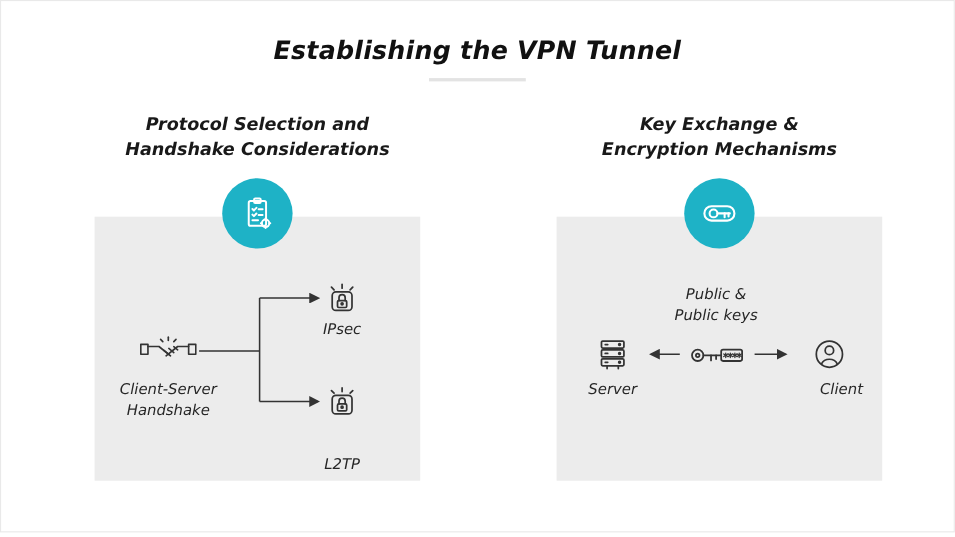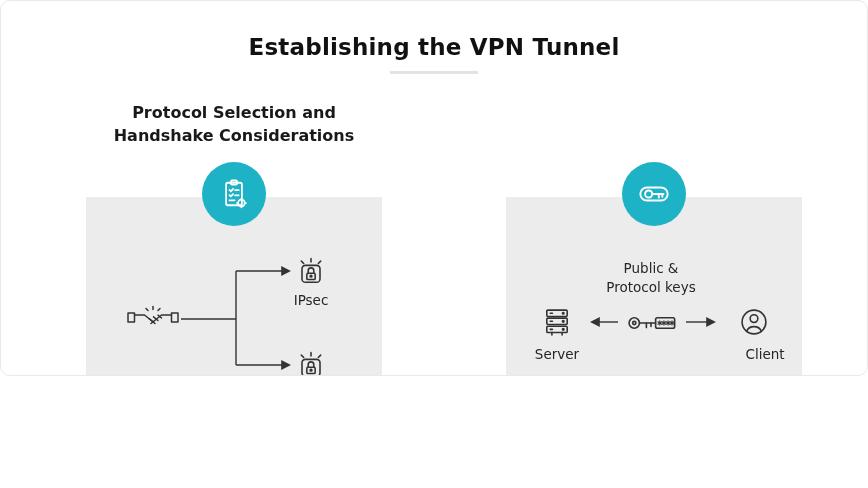--- a/index.html
+++ b/index.html
@@ -3,22 +3,22 @@
 <meta charset="utf-8">
 <style>
   :root{
     --accent:#1eb2c6;
     --panel:#ececec;
     --ink:#262626;
   }
   *{margin:0;padding:0;box-sizing:border-box;}
   body{background:#fff;font-family:"DejaVu Sans","Liberation Sans",sans-serif;}
   .stage{
-    position:relative;width:868px;height:376px;background:#fff;
-    border:1px solid #e9e9e9;border-radius:10px;overflow:hidden;
+    position:relative;width:868px;height:484px;background:#fff;
+    border:1px solid #e9e9e9;border-radius:0;overflow:hidden;font-style:italic;
   }
   .title{
     position:absolute;top:33px;left:0;width:100%;text-align:center;
     font-size:23px;font-weight:700;color:#111;letter-spacing:.2px;
   }
   .title-underline{
     position:absolute;top:70px;left:50%;transform:translateX(-50%);
     width:88px;height:3px;background:#e3e3e3;
   }
   .panel-heading{
@@ -101,20 +101,24 @@
         <path d="M44.5,14 L34.5,14 L24,22.5"></path>
         <line x1="22" y1="17.5" x2="26.5" y2="21.2"></line>
         <line x1="26.5" y1="15.8" x2="31" y2="19.5"></line>
         <line x1="31" y1="14.2" x2="34.5" y2="17"></line>
         <line x1="26" y1="8.5" x2="26" y2="5.5"></line>
         <line x1="21" y1="9.5" x2="19" y2="7.5"></line>
         <line x1="31" y1="9.5" x2="33" y2="7.5"></line>
       </svg>
     </div>
 
+    <div class="label" style="left:0px;top:148px;width:134px;">
+      <div>Client-Server</div>
+      <div>Handshake</div>
+    </div>
 
     <div class="icon" style="left:208px;top:56px;">
       <svg width="34" height="36" viewBox="0 0 30 32" fill="none" stroke="#333" stroke-width="1.4" stroke-linecap="round" stroke-linejoin="round">
         <rect x="7" y="11" width="16" height="15" rx="3"></rect>
         <path d="M12.5,18 v-2.3 a2.5,2.5 0 0 1 5,0 V18"></path>
         <rect x="11.3" y="18" width="7.4" height="5.6" rx="1"></rect>
         <circle cx="15" cy="20.6" r="0.8" fill="#333"></circle>
         <line x1="15" y1="8" x2="15" y2="5"></line>
         <line x1="8.5" y1="9.3" x2="6.4" y2="7.2"></line>
         <line x1="21.5" y1="9.3" x2="23.6" y2="7.2"></line>
@@ -129,20 +133,24 @@
         <rect x="11.3" y="18" width="7.4" height="5.6" rx="1"></rect>
         <circle cx="15" cy="20.6" r="0.8" fill="#333"></circle>
         <line x1="15" y1="8" x2="15" y2="5"></line>
         <line x1="8.5" y1="9.3" x2="6.4" y2="7.2"></line>
         <line x1="21.5" y1="9.3" x2="23.6" y2="7.2"></line>
       </svg>
     </div>
     <div class="label" style="left:185px;top:188px;width:80px;margin-top:28px;">L2TP</div>
   </div>
 
+  <div class="panel-heading right">
+    <div>Key Exchange &amp;</div>
+    <div>Encryption Mechanisms</div>
+  </div>
 
   <div class="badge right">
     <span>
       <svg width="38" height="38" viewBox="0 0 32 32" fill="none" stroke="#fff" stroke-width="1.6" stroke-linecap="round" stroke-linejoin="round">
         <rect x="4.5" y="10.5" width="23" height="11" rx="5.5"></rect>
         <circle cx="11.5" cy="16" r="3"></circle>
         <line x1="14.5" y1="16" x2="24" y2="16"></line>
         <line x1="20" y1="16" x2="20" y2="19"></line>
         <line x1="23" y1="16" x2="23" y2="18.4"></line>
       </svg>
@@ -157,21 +165,21 @@
         </marker>
       </defs>
       <g stroke="#333" stroke-width="1.4" fill="none">
         <line x1="112" y1="125" x2="86" y2="125" marker-end="url(#ahR)"></line>
         <line x1="180" y1="125" x2="208" y2="125" marker-end="url(#ahR)"></line>
       </g>
     </svg>
 
     <div class="label" style="left:65px;top:62px;width:160px;">
       <div>Public &amp;</div>
-      <div>Protocol keys</div>
+      <div>Public keys</div>
     </div>
 
     <div class="icon" style="left:33px;top:108px;">
       <svg width="36" height="34" viewBox="0 0 30 30" fill="none" stroke="#333" stroke-width="1.4" stroke-linecap="round" stroke-linejoin="round">
         <rect x="6" y="4.5" width="18" height="5.6" rx="1"></rect>
         <rect x="6" y="11.6" width="18" height="5.6" rx="1"></rect>
         <rect x="6" y="18.7" width="18" height="5.6" rx="1"></rect>
         <line x1="9" y1="7.3" x2="11" y2="7.3"></line>
         <line x1="9" y1="14.4" x2="11" y2="14.4"></line>
         <line x1="9" y1="21.5" x2="11" y2="21.5"></line>

